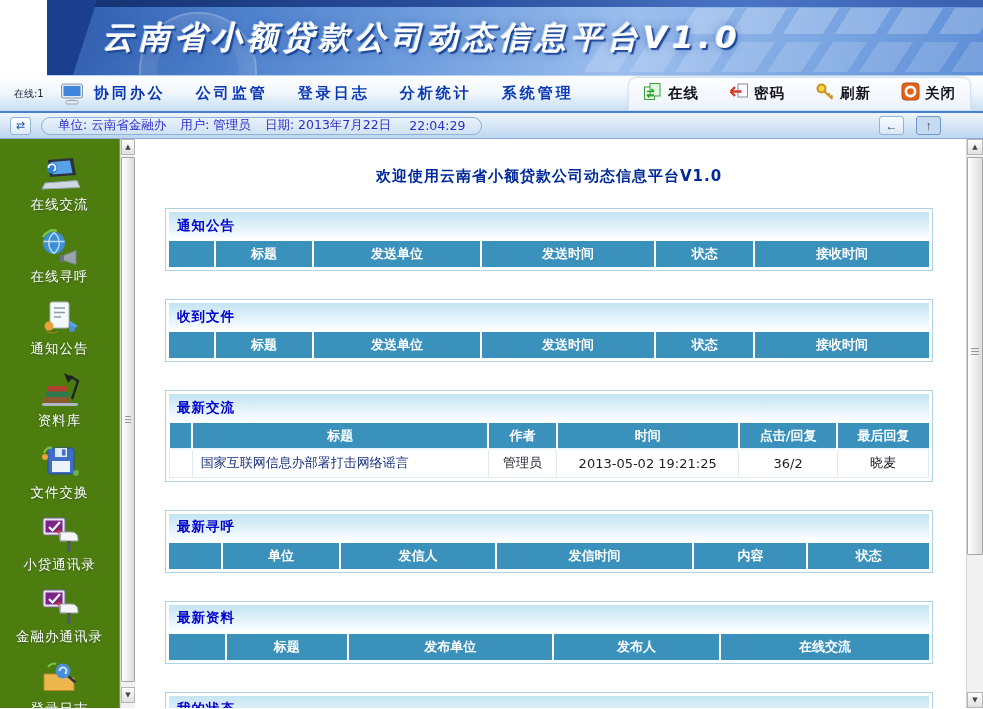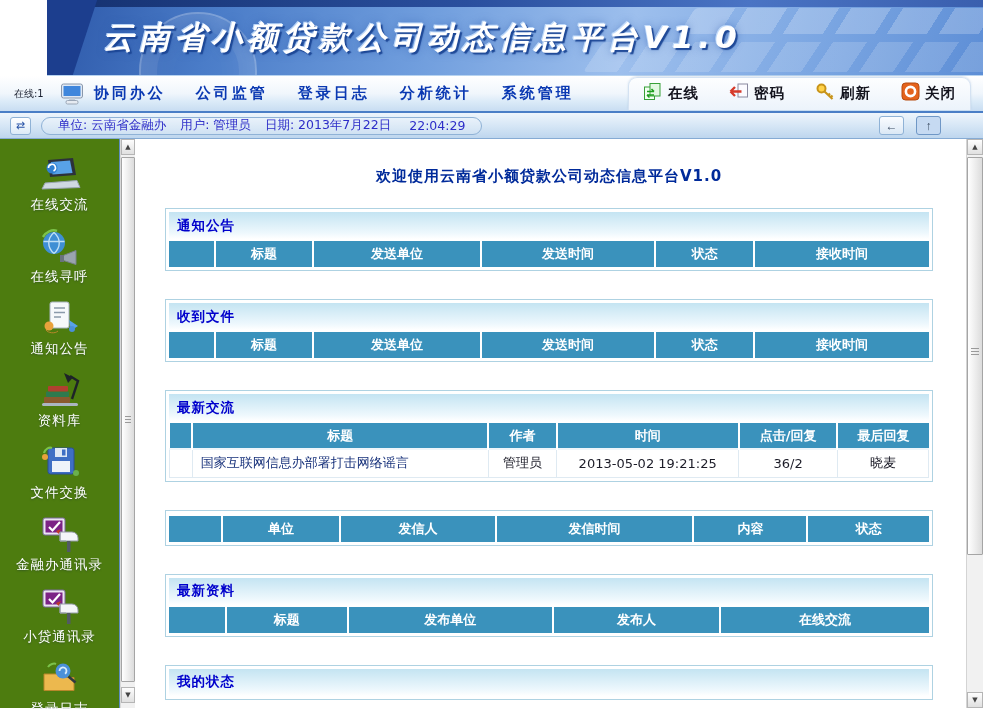--- a/index.html
+++ b/index.html
@@ -235,35 +235,35 @@
           <svg width="48" height="40" viewBox="0 0 48 40">
             <rect x="7" y="3" width="22" height="17" rx="2" fill="#eae4f2" stroke="#7a6a9a"></rect>
             <rect x="9.5" y="5.5" width="17" height="12" fill="#7c2386"></rect>
             <path d="m13 12 3.5 3.5L24 7" stroke="#fff" stroke-width="2.2" fill="none"></path>
             <path d="M24 17h12a6 6 0 0 1 6 6v3H24z" fill="#f4f6f8" stroke="#959ca8"></path>
             <rect x="31" y="26" width="3.5" height="11" fill="#525a64"></rect>
             <path d="M24 17v9h6" fill="none" stroke="#959ca8"></path>
             <path d="M25 14l-5 2 2.5 3z" fill="#c23a2a"></path>
           </svg>
         </div>
-        <div class="label">金融办通讯录</div>
+        <div class="label">小贷通讯录</div>
       </div>
       <div class="side-item">
         <div class="icon">
           <svg width="48" height="40" viewBox="0 0 48 40">
             <rect x="7" y="3" width="22" height="17" rx="2" fill="#eae4f2" stroke="#7a6a9a"></rect>
             <rect x="9.5" y="5.5" width="17" height="12" fill="#7c2386"></rect>
             <path d="m13 12 3.5 3.5L24 7" stroke="#fff" stroke-width="2.2" fill="none"></path>
             <path d="M24 17h12a6 6 0 0 1 6 6v3H24z" fill="#f4f6f8" stroke="#959ca8"></path>
             <rect x="31" y="26" width="3.5" height="11" fill="#525a64"></rect>
             <path d="M24 17v9h6" fill="none" stroke="#959ca8"></path>
             <path d="M25 14l-5 2 2.5 3z" fill="#c23a2a"></path>
           </svg>
         </div>
-        <div class="label">小贷通讯录</div>
+        <div class="label">金融办通讯录</div>
       </div>
       <div class="side-item">
         <div class="icon">
           <svg width="48" height="40" viewBox="0 0 48 40">
             <path d="M8 15h13l3 3.5h14v13H8z" fill="#ecb84e" stroke="#b8872a"></path>
             <circle cx="27" cy="12" r="7.5" fill="#4a90d9"></circle>
             <path d="M23.5 12a3.5 3.5 0 1 1 5.5 2.8" stroke="#d8ecfa" stroke-width="1.8" fill="none"></path>
             <path d="m32.5 17.5 7 6" stroke="#303840" stroke-width="2.6"></path>
             <path d="M12 8c2-3 6-4 8-3" stroke="#7cc24a" stroke-width="2" fill="none"></path>
           </svg>
@@ -364,20 +364,23 @@
                 <td class="title-cell">国家互联网信息办部署打击网络谣言</td>
                 <td>管理员</td>
                 <td>2013-05-02 19:21:25</td>
                 <td>36/2</td>
                 <td>晓麦</td>
               </tr>
             </tbody>
           </table>
         </div>
         <div class="section">
+          <div class="section-header">
+            <span class="section-title">最新寻呼</span>
+          </div>
           <table>
             <colgroup>
               <col style="width: 7%;">
               <col style="width: 15.5%;">
               <col style="width: 20.5%;">
               <col style="width: 26%;">
               <col style="width: 15%;">
               <col style="width: 16%;">
             </colgroup>
             <thead>

